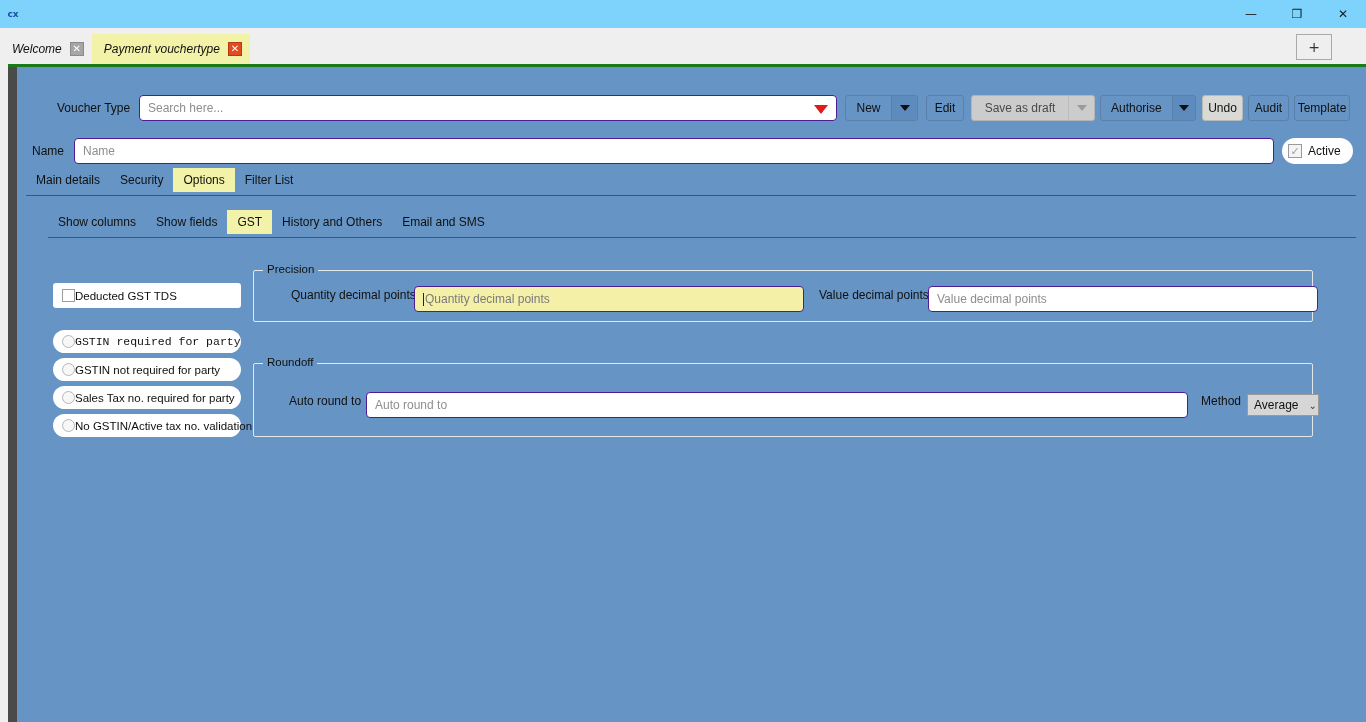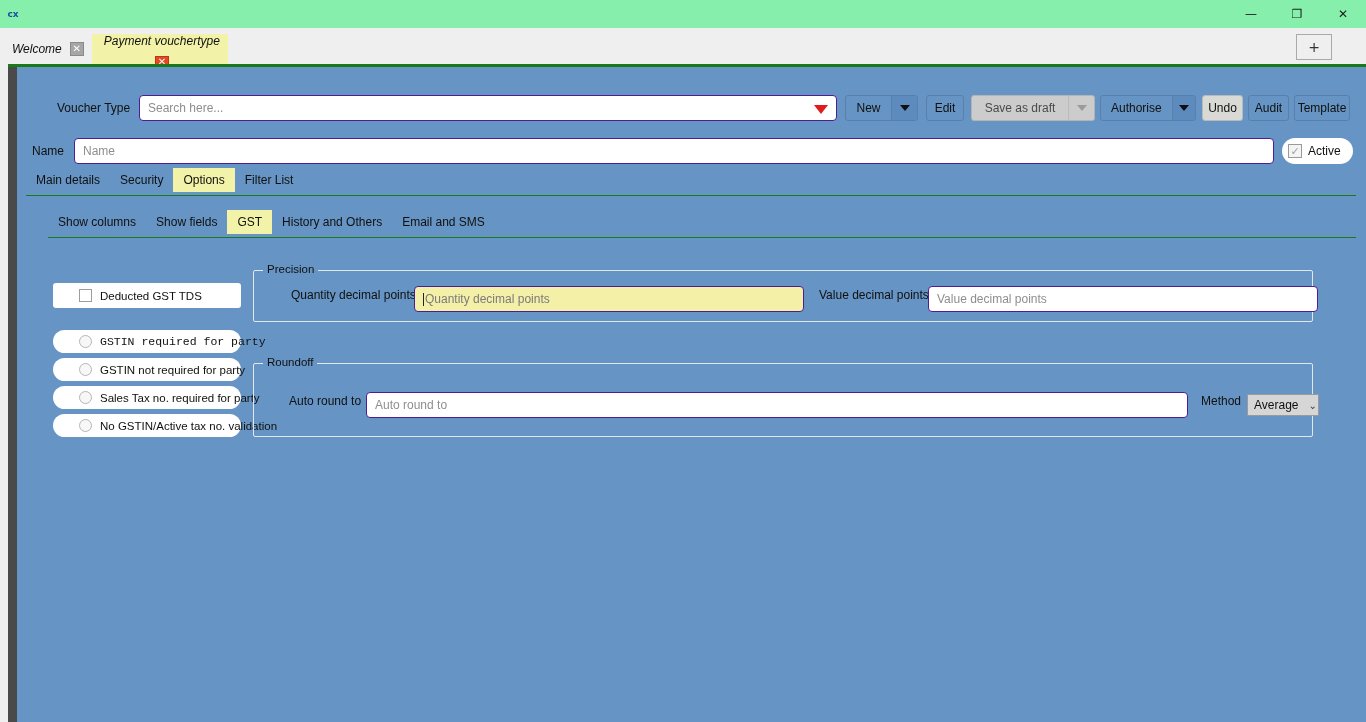--- a/index.html
+++ b/index.html
@@ -7,21 +7,21 @@
     margin: 0; padding: 0;
     width: 1366px; height: 722px;
     overflow: hidden;
     font-family: "Liberation Sans", sans-serif;
     background: #efefef;
   }
 
   
   .titlebar {
     height: 28px;
-    background: #86efac;
+    background: #7dd3fc;
     display: flex;
     align-items: center;
     position: relative;
   }
   .titlebar-icon {
     width: 18px; height: 18px;
     margin-left: 4px; margin-right: 4px;
     display: flex; align-items: center; justify-content: center;
     font-size: 9px; color: #1b4fa0; font-weight: bold;
     font-family: "DejaVu Sans", sans-serif;
@@ -54,21 +54,21 @@
   .tab {
     height: 30px;
     display: flex;
     align-items: center;
     padding: 0 8px 0 12px;
     font-size: 12px;
     color: #101010;
     gap: 8px;
     cursor: default;
   }
-  .tab.active { background: #f2f2a8; flex-direction: column; }
+  .tab.active { background: #f2f2a8; }
   .tab-close {
     width: 14px; height: 14px;
     display: flex; align-items: center; justify-content: center;
     font-size: 10px; line-height: 1;
     font-family: "DejaVu Sans", sans-serif;
     color: #ffffff;
     background: #a6a6a6;
     border: 1px solid #8a8a8a;
     font-weight: bold;
   }
@@ -226,22 +226,21 @@
     background: #1a7a1a;
   }
 
   
   .pill {
     position: absolute;
     height: 23px;
     background: #ffffff;
     border-radius: 12px;
     display: flex; align-items: center;
-    gap: 8px;
-    padding: 0 10px 0 26px;
+    padding: 0 10px 0 9px;
     font-size: 11.5px;
     color: #10100f;
     white-space: nowrap;
   }
   .pill.sq { border-radius: 3px; }
   .sqbox {
     width: 13px; height: 13px;
     border: 1px solid #9d9d9d;
     background: #fff;
     flex: 0 0 auto;

